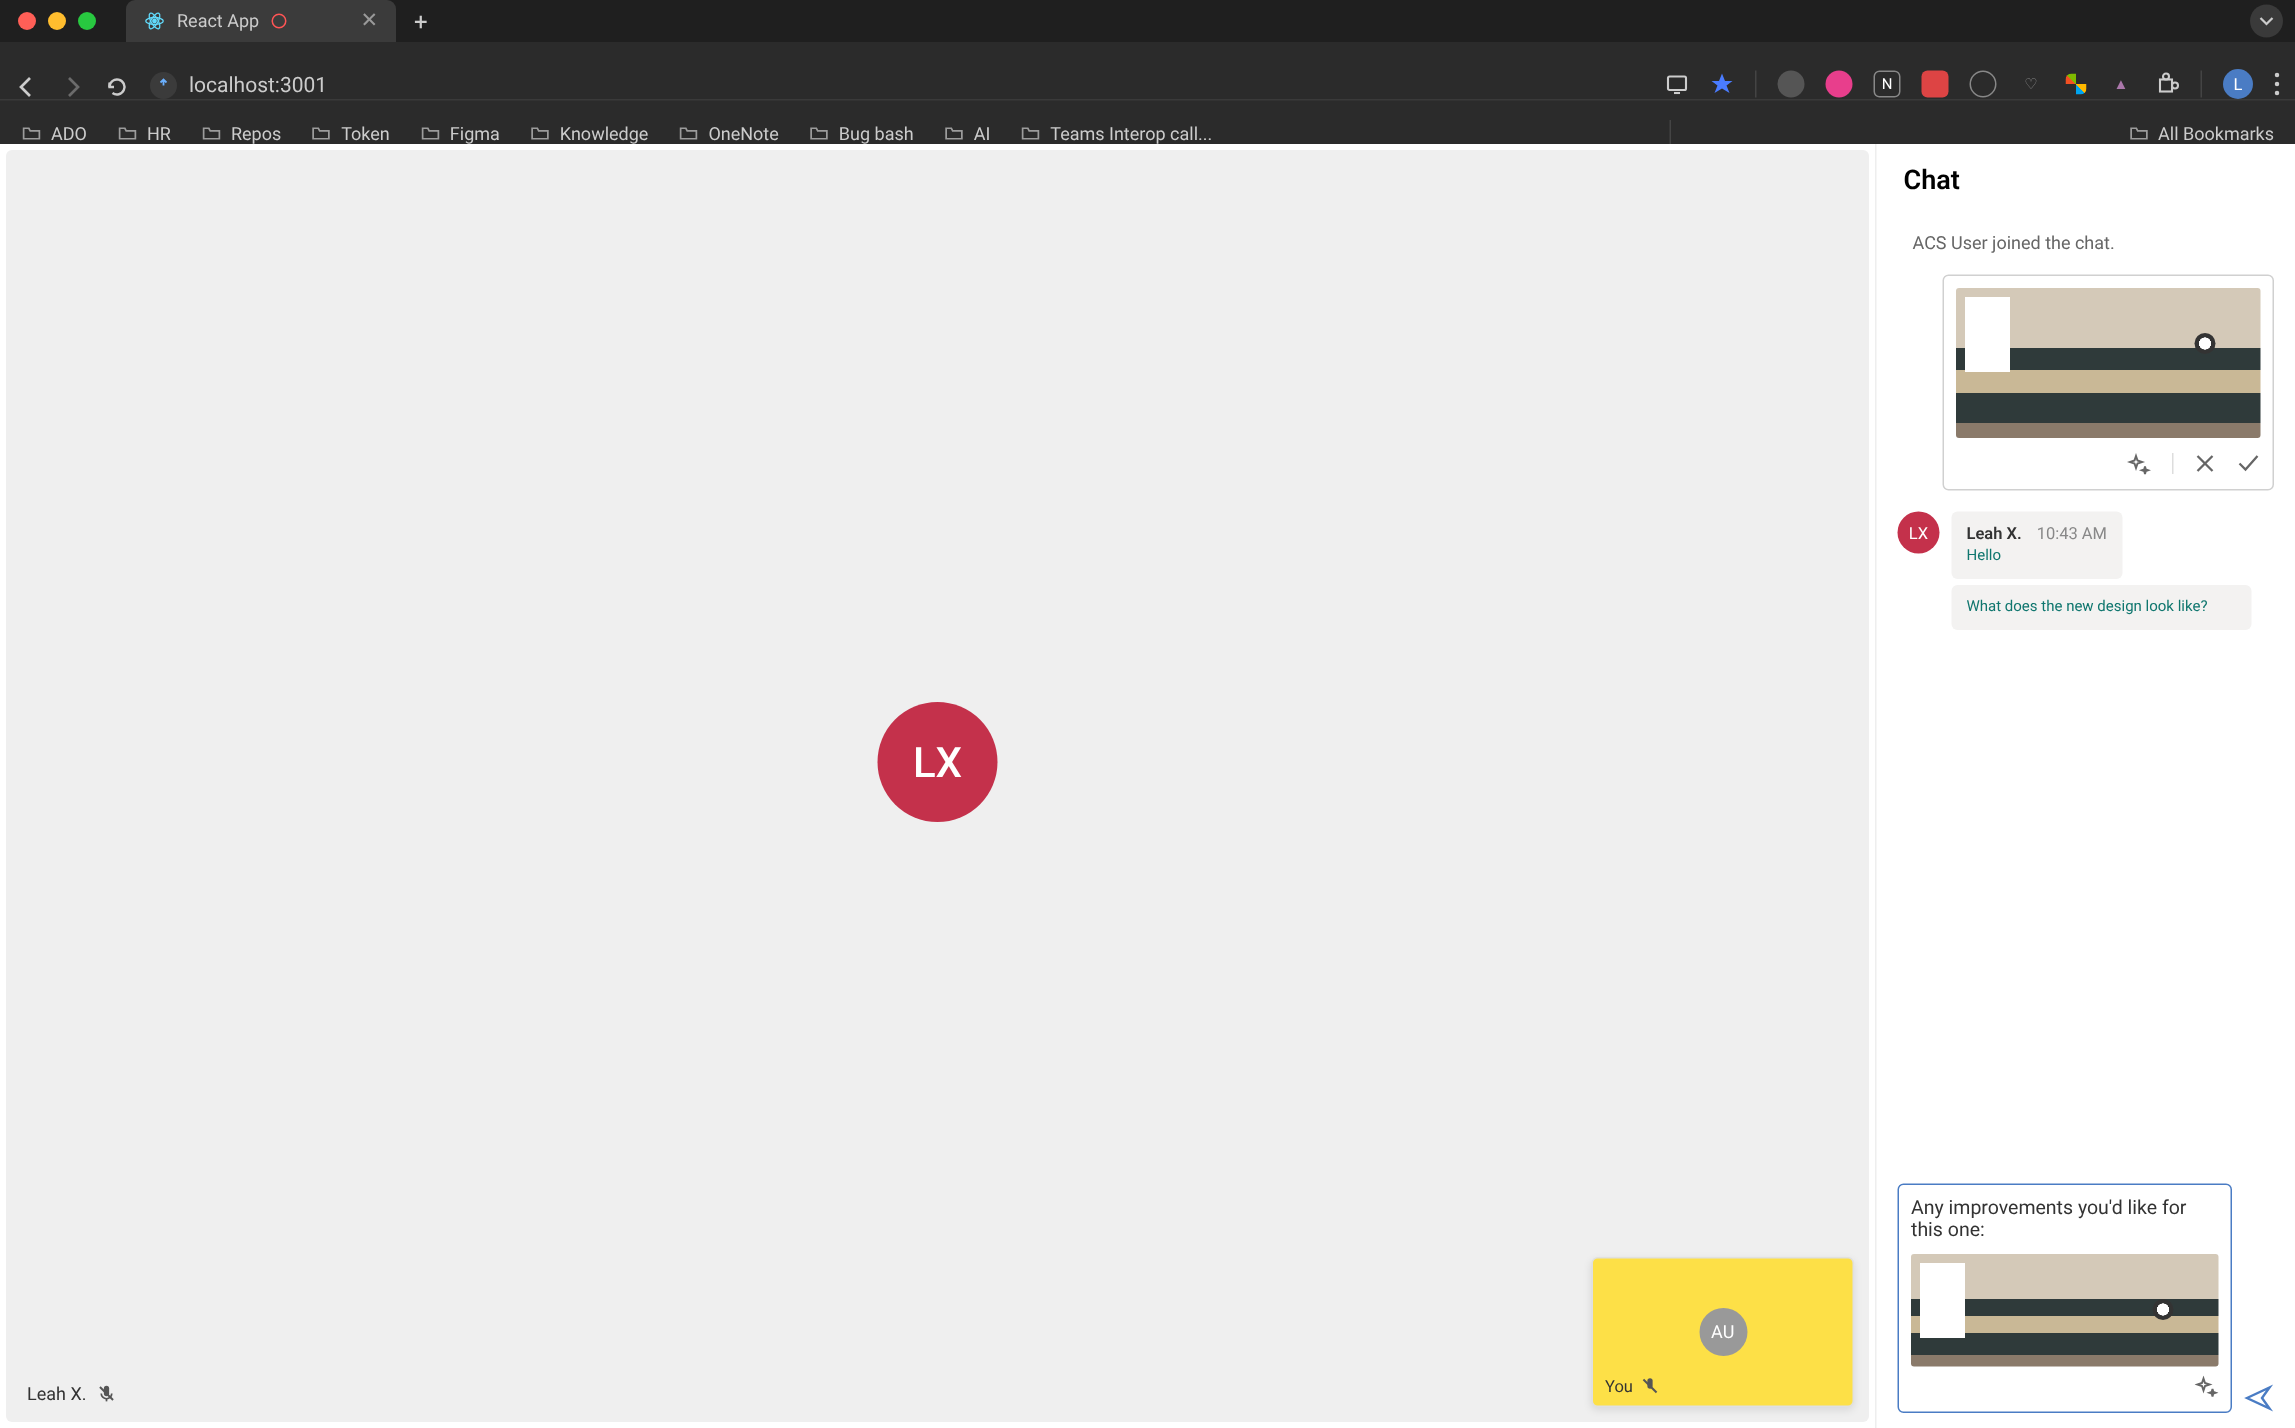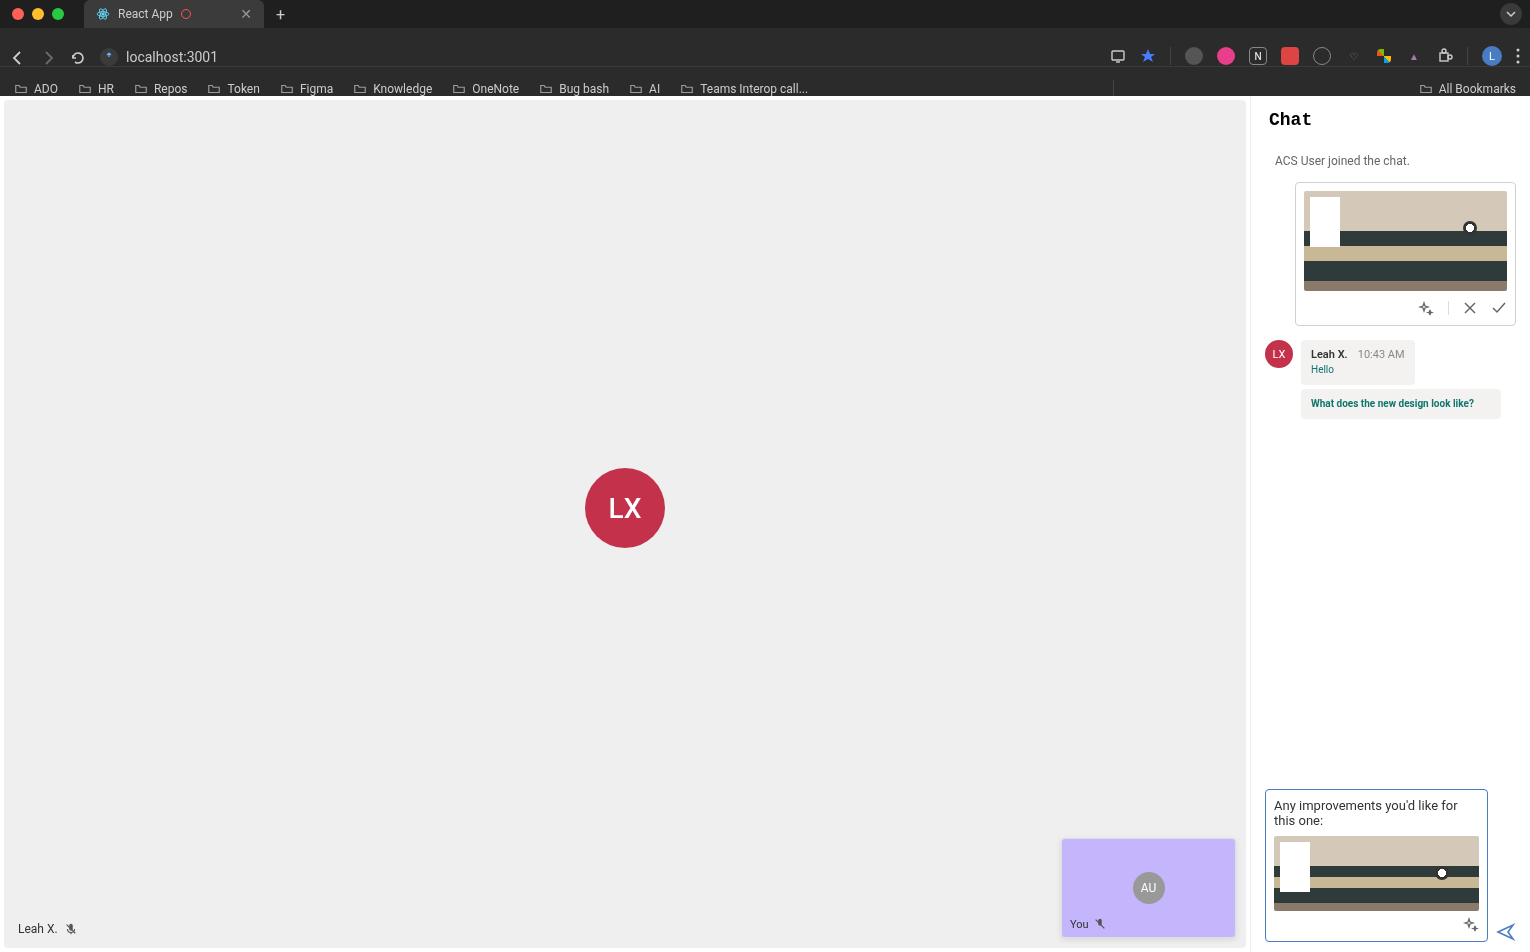--- a/index.html
+++ b/index.html
@@ -30,45 +30,45 @@
 .bookmarks-bar { height: 30px; display: flex; align-items: flex-end; padding: 0 14px; gap: 20px; font-size: 12px; color: #ccc; border-top: 1px solid #3a3a3a; }
 .bookmark-item { display: flex; align-items: center; gap: 6px; }
 .folder-icon { width: 14px; height: 14px; opacity: 0.7; }
 .all-bookmarks { margin-left: auto; display: flex; align-items: center; gap: 6px; margin-top: 24px; }
 
 
 .app { display: flex; height: calc(952px - 96px); }
 .video-area { flex: 1; background: #efefef; position: relative; margin: 4px; border-radius: 4px; }
 .main-avatar { position: absolute; top: 50%; left: 50%; transform: translate(-50%, -70%); width: 80px; height: 80px; border-radius: 50%; background: #c4314b; color: #fff; font-size: 28px; font-weight: 500; display: flex; align-items: center; justify-content: center; }
 .participant-name { position: absolute; bottom: 12px; left: 14px; font-size: 12px; color: #333; display: flex; align-items: center; gap: 6px; }
-.self-view { position: absolute; bottom: 10px; right: 10px; width: 175px; height: 100px; background: #c4b5fd; border: 1px solid #e0e0e0; border-radius: 4px; display: flex; align-items: center; justify-content: center; box-shadow: 0 2px 6px rgba(0,0,0,0.1); }
+.self-view { position: absolute; bottom: 10px; right: 10px; width: 175px; height: 100px; background: #fde047; border: 1px solid #e0e0e0; border-radius: 4px; display: flex; align-items: center; justify-content: center; box-shadow: 0 2px 6px rgba(0,0,0,0.1); }
 .self-avatar { width: 32px; height: 32px; border-radius: 50%; background: #999; color: #fff; font-size: 12px; display: flex; align-items: center; justify-content: center; }
 .self-label { position: absolute; bottom: 6px; left: 8px; font-size: 11px; color: #333; display: flex; align-items: flex-end; gap: 4px; }
 
 
 .chat-panel { width: 280px; display: flex; flex-direction: column; border-left: 1px solid #eee; background: #fff; }
-.chat-header { font-size: 18px; font-weight: 600; padding: 14px 18px 10px; font-family: Liberation Mono, monospace; }
+.chat-header { font-size: 18px; font-weight: 600; padding: 14px 18px 10px; }
 .chat-scroll { flex: 1; overflow-y: auto; padding: 6px 14px; position: relative; }
 .system-msg { font-size: 12px; color: #666; text-align: left; margin: 8px 10px 14px; }
 .attach-card { border: 1px solid #d0d0d0; border-radius: 4px; padding: 8px; margin-left: 30px; }
 .kitchen-thumb { width: 100%; height: 100px; border-radius: 2px; background: linear-gradient(180deg, #d4c9b8 0%, #d4c9b8 40%, #2f3a3a 40%, #2f3a3a 55%, #c9b896 55%, #c9b896 70%, #2f3a3a 70%, #2f3a3a 90%, #8a7a6a 90%); position: relative; }
 .kitchen-thumb::before { content: ''; position: absolute; left: 6px; top: 6px; width: 30px; height: 50px; background: #fff; }
 .kitchen-thumb::after { content: ''; position: absolute; right: 30px; top: 30px; width: 14px; height: 14px; border-radius: 50%; background: radial-gradient(circle, #fff 40%, #333 42%); }
 .attach-actions { display: flex; justify-content: flex-end; gap: 14px; margin-top: 10px; color: #666; }
 .attach-actions span { cursor: pointer; }
 .divider-v { width: 1px; height: 14px; background: #ddd; }
 
 .msg-row { display: flex; gap: 8px; margin: 14px 0 4px; }
 .msg-avatar { width: 28px; height: 28px; border-radius: 50%; background: #c4314b; color: #fff; font-size: 11px; display: flex; align-items: center; justify-content: center; flex-shrink: 0; }
 .msg-bubble { background: #f3f2f1; border-radius: 4px; padding: 8px 10px; max-width: 200px; }
 .msg-header-line { display: flex; gap: 10px; font-size: 11px; margin-bottom: 2px; }
 .msg-sender { font-weight: 600; color: #333; }
 .msg-time { color: #888; }
 .msg-text { font-size: 10px; color: #0f766e; line-height: 1.4; }
-.msg-bubble.follow { margin-left: 36px; margin-top: 0; font-weight: bold; }
+.msg-bubble.follow { margin-left: 36px; margin-top: 0; }
 
 .msg-self { margin-left: auto; background: #dce9f7; border-radius: 4px; padding: 8px 10px; max-width: 210px; margin-top: 14px; }
 .msg-self .msg-time { color: #777; font-size: 11px; }
 .msg-self .kitchen-thumb { height: 110px; margin-top: 6px; }
 
 .chat-composer-wrap { padding: 10px 14px; display: flex; gap: 8px; align-items: flex-end; }
 .chat-composer { flex: 1; border: 1.5px solid #4a7cc4; border-radius: 4px; padding: 8px; }
 .composer-text { font-size: 13px; color: #333; border: none; outline: none; width: 100%; margin-bottom: 8px; }
 .composer-thumb { height: 75px; }
 .composer-footer { display: flex; justify-content: flex-end; margin-top: 6px; }

